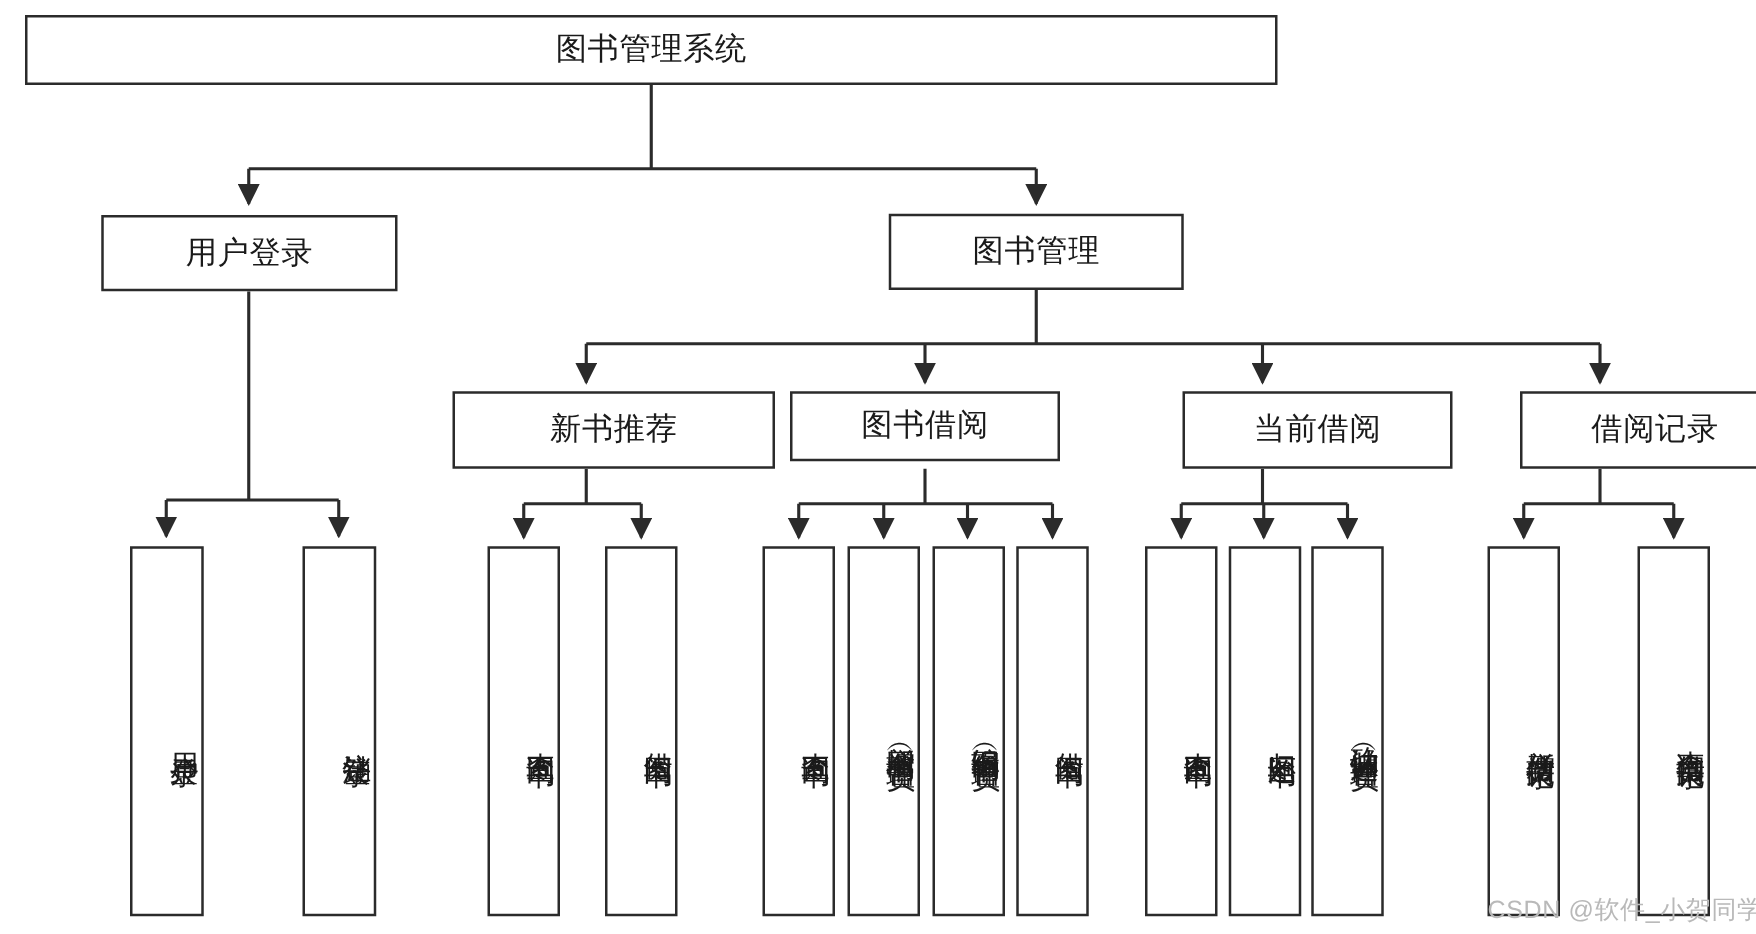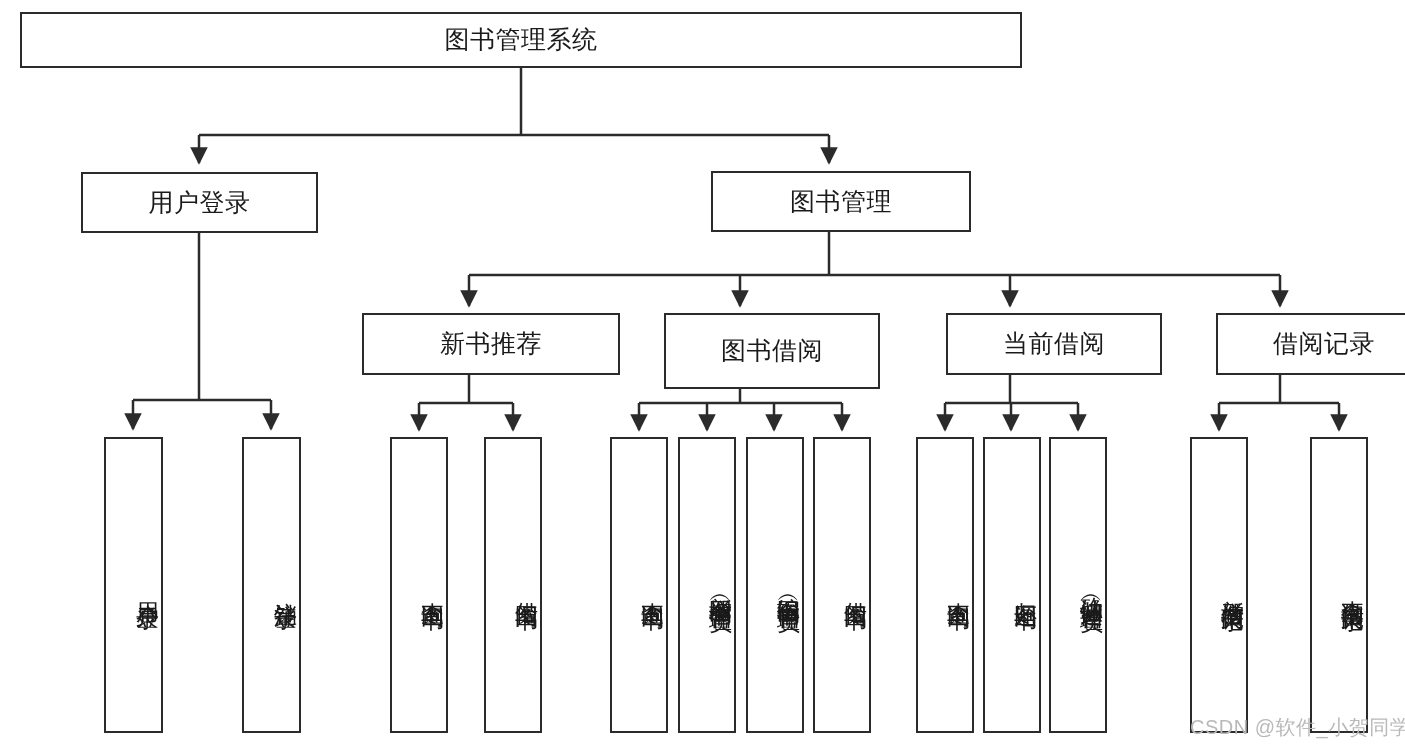--- a/index.html
+++ b/index.html
@@ -115,25 +115,25 @@
       <path d="M 1219 403 L 1339 403"></path>
       <path d="M 1219 403 L 1219 430" marker-end="url(#arrow)"></path>
       <path d="M 1339 403 L 1339 430" marker-end="url(#arrow)"></path>
     </g>
   </svg>
 
   <div class="node horizontal" style="left:20px; top:12px; width:1002px; height:56px;">图书管理系统</div>
 
   <div class="node horizontal" style="left:81px; top:172px; width:237px; height:61px;">用户登录</div>
 
-  <div class="node horizontal" style="left:711px; top:171px; width:260px; height:61px;">图书管理</div>
+  <div class="node horizontal" style="left:711px; top:171px; width:236px; height:61px;">图书管理</div>
 
   <div class="node horizontal" style="left:362px; top:313px; width:258px; height:62px;">新书推荐</div>
 
-  <div class="node horizontal" style="left:664px; top:313px; width:216px; height:76px;">图书借阅</div>
+  <div class="node horizontal" style="left:632px; top:313px; width:216px; height:56px;">图书借阅</div>
 
   <div class="node horizontal" style="left:946px; top:313px; width:216px; height:62px;">当前借阅</div>
 
   <div class="node horizontal" style="left:1216px; top:313px; width:216px; height:62px;">借阅记录</div>
 
   <div class="node vertical" style="left:104px; top:437px; width:59px; height:296px;">用户登录</div>
 
   <div class="node vertical" style="left:242px; top:437px; width:59px; height:296px;">注销登录</div>
 
   <div class="node vertical" style="left:390px; top:437px; width:58px; height:296px;">查询图书</div>

